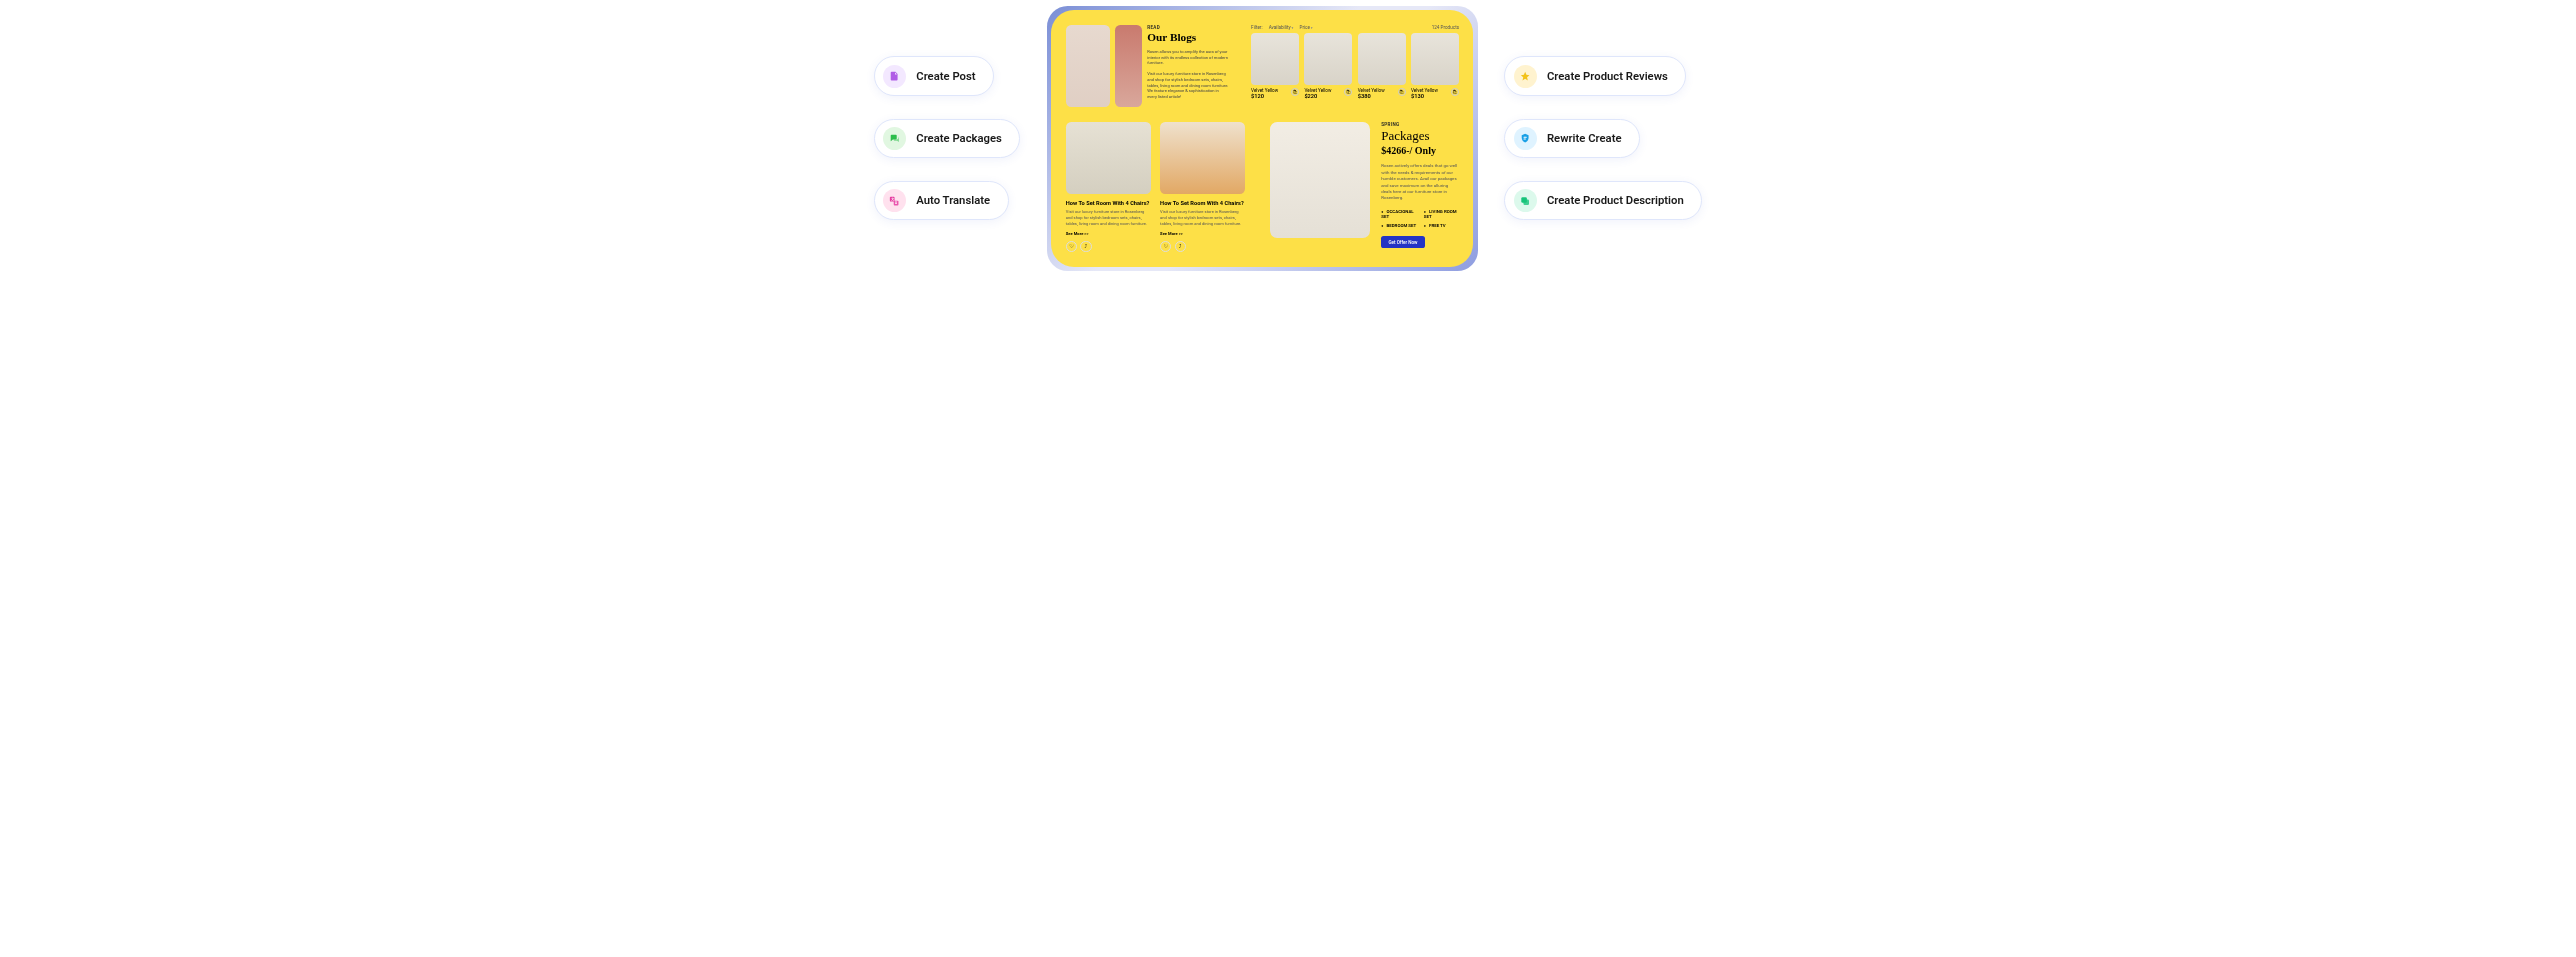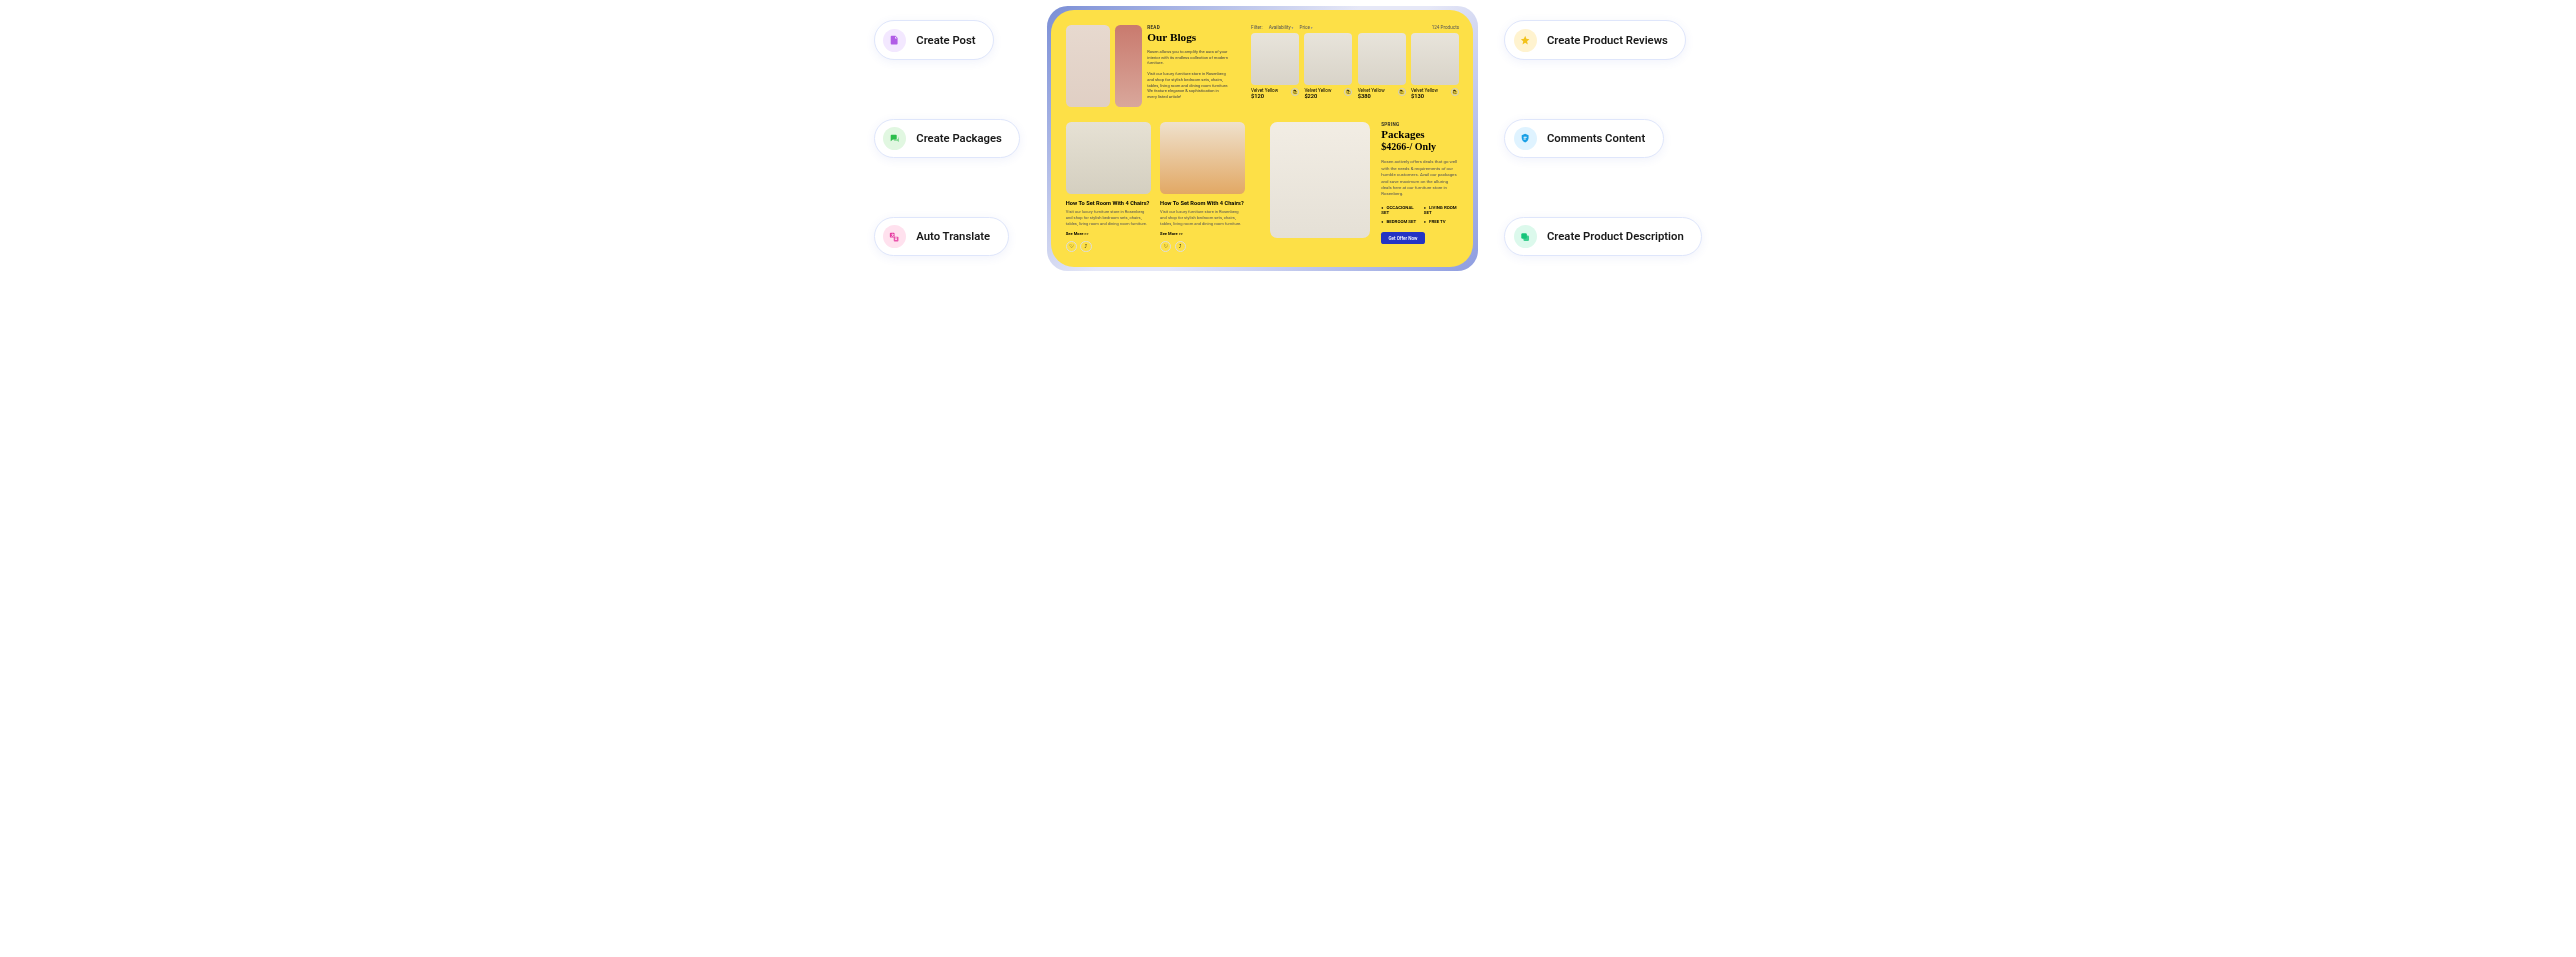--- a/index.html
+++ b/index.html
@@ -5,21 +5,21 @@
   * { box-sizing: border-box; margin: 0; padding: 0; }
   body {
     font-family: -apple-system, BlinkMacSystemFont, "Segoe UI", Roboto, sans-serif;
     background: #fff;
     padding: 10.3px 20.6px;
     display: flex;
     align-items: center;
     justify-content: center;
     gap: 31px;
   }
-  .side-col { display: flex; flex-direction: column; gap: 59px; align-items: flex-start; }
+  .side-col { display: flex; flex-direction: column; gap: 23px; align-items: flex-start; }
   .side-col.right { align-items: flex-start; }
   .pill {
     display: flex;
     align-items: center;
     gap: 10.3px;
     background: #fff;
     border: 0.5px solid #dfe6fb;
     border-radius: 515px;
     padding: 7.2px 17.5px 7.2px 8.2px;
     box-shadow: 0 2.1px 9.3px rgba(70,90,200,0.08);
@@ -85,21 +85,21 @@
   .post-img.orange { background: linear-gradient(#efe1cd,#e2a864); }
   .post h3 { font-size: 5.7px; font-weight: 700; margin-top: 6.2px; }
   .post p  { font-size: 4.1px; color: #555; line-height: 1.4; margin-top: 3.1px; }
   .see-more { font-size: 4.1px; font-weight: 700; margin-top: 4.1px; display: inline-block; }
   .actions { display: flex; gap: 3.1px; margin-top: 4.1px; }
   .circ { width: 11.3px; height: 11.3px; border: 0.5px solid #ddd; border-radius: 50%; display: flex; align-items: center; justify-content: center; font-size: 5.2px; }
 
   .promo { flex: 1; display: flex; gap: 11.3px; margin-left: 15.5px; }
   .promo-img { width: 100px; height: 116px; border-radius: 7.2px; background: linear-gradient(#f2ede4,#e5e0d6); }
   .promo-txt { flex: 1; font-size: 4.6px; }
-  .promo-txt h2 { font-family: Georgia, serif; font-size: 11px; font-weight: 700; margin-top: 1px; }
+  .promo-txt h2 { font-family: Georgia, serif; font-size: 13px; font-weight: 400; margin-top: 1px; }
   .promo-txt .price { font-family: Georgia, serif; font-size: 10px; font-weight: 700; margin-top: 1px; }
   .promo-txt p { font-size: 4.4px; color: #555; line-height: 1.45; margin-top: 7.2px; }
   .feat { display: grid; grid-template-columns: 1fr 1fr; gap: 4.1px 7.2px; margin-top: 7.2px; font-size: 4.4px; font-weight: 600; }
   .feat span::before { content: "\25CF"; margin-right: 3.1px; font-size: 3.6px; }
   .cta { margin-top: 8.2px; display: inline-block; background: #2434c4; color: #fff; font-size: 4.6px; font-weight: 500; padding: 3.6px 7.2px; border-radius: 2.6px; }
 </style>
 </head>
 <body>
 
 <div class="side-col">
@@ -251,21 +251,21 @@
     <span class="lbl">Create Product Reviews</span>
   </div>
   <div class="pill">
     <span class="ic blue">
       <svg width="10.3" height="10.3" viewBox="0 0 24 24" fill="#1aa0e6">
           <path d="M12 2l8 3v6c0 5-3.4 9.4-8 11-4.6-1.6-8-6-8-11V5l8-3z"></path>
           <rect x="8" y="9" width="8" height="2" rx="1" fill="#fff"></rect>
           <rect x="8" y="13" width="6" height="2" rx="1" fill="#fff"></rect>
         </svg>
     </span>
-    <span class="lbl">Comments Content</span>
+    <span class="lbl">Rewrite Create</span>
   </div>
   <div class="pill">
     <span class="ic mint">
       <svg width="10.3" height="10.3" viewBox="0 0 24 24" fill="#16c47a">
           <rect x="3" y="3" width="13" height="13" rx="3"></rect>
           <rect x="8" y="8" width="13" height="13" rx="3" opacity=".8"></rect>
         </svg>
     </span>
     <span class="lbl">Create Product Description</span>
   </div>

